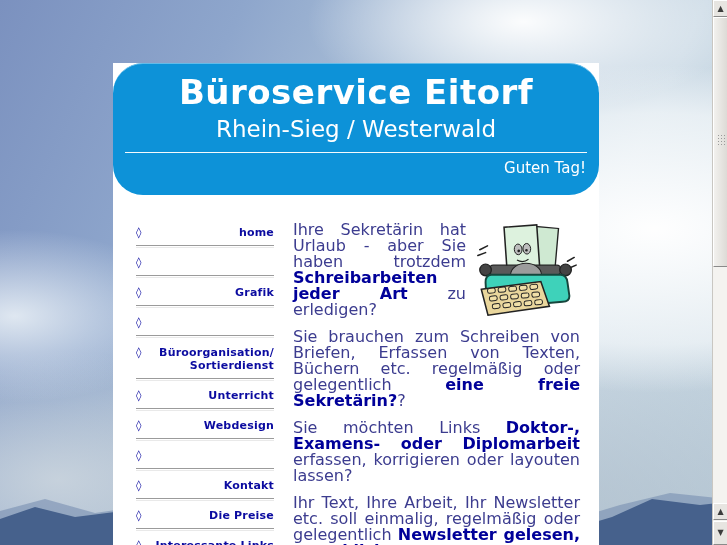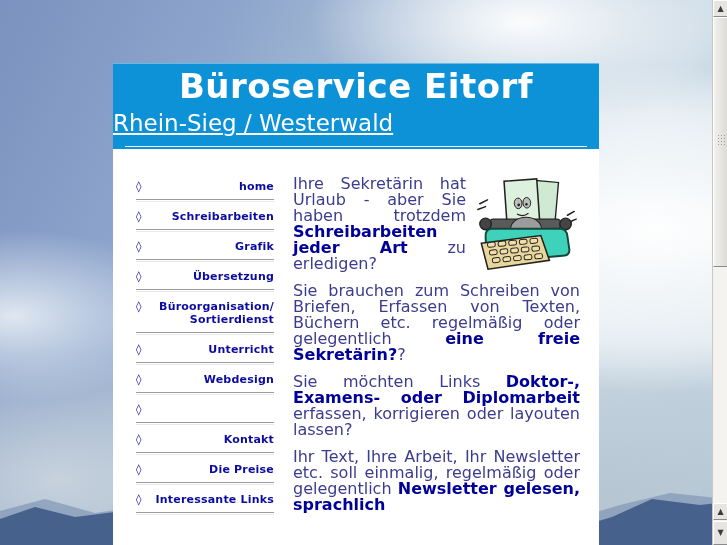--- a/index.html
+++ b/index.html
@@ -18,32 +18,32 @@
       radial-gradient(ellipse 700px 280px at 55% 100%, rgba(170,186,200,.95), rgba(170,186,200,0) 85%),
       linear-gradient(115deg,#7b91bf 0%,#8ea6cc 25%,#b4c8db 50%,#cedce7 72%,#bfd0dc 100%);
   }
   .mountains{position:absolute;left:0;bottom:0;width:727px;height:60px;z-index:1;}
   
   .page{
     position:absolute;left:113px;top:63px;width:486px;height:482px;
     background:#ffffff;z-index:2;overflow:hidden;
   }
   .hdr{
-    height:86px;background:#0d92d8;border-top:1px solid #63bbe8;
-    color:#fff;box-sizing:border-box;padding-top:0;position:relative;
+    height:132px;background:#0d92d8;border-top:1px solid #63bbe8;
+    color:#fff;box-sizing:border-box;padding-top:6px;position:relative;border-radius:30px;
   }
   .hdr h1{
     margin:0;text-align:center;font-size:34px;line-height:44px;font-weight:bold;
     letter-spacing:0.5px;
   }
   .hdr h2{
-    margin:1px 0 0;text-align:left;font-size:23px;line-height:29px;font-weight:normal;text-decoration:underline;
+    margin:1px 0 0;text-align:center;font-size:23px;line-height:29px;font-weight:normal;
   }
   .hdr .rule{height:1px;background:#f4fafd;margin:8px 12px 0;}
-  .hdr .greet{font-size:12px;text-align:right;padding:6px 13px 0 0;}
+  .hdr .greet{font-size:15px;text-align:right;padding:6px 13px 0 0;}
   
   .pbody{position:relative;padding-top:27px;}
   .sidebar{position:absolute;left:23px;top:27px;width:138px;}
   .nav-item{
     display:flex;align-items:flex-start;text-decoration:none;
     color:#0b0ba0;font-weight:bold;font-size:11px;line-height:13px;
     padding:4px 0 3px;cursor:pointer;
   }
   .bullet{width:11px;flex:0 0 11px;font-weight:bold;}
   .nav-label{flex:1;white-space:pre-line;letter-spacing:.2px;text-align:right;}
@@ -101,37 +101,35 @@
     <a class="nav-item">
       <span class="bullet">◊</span>
       <span class="nav-label">home</span>
     </a>
     <div class="sep"></div>
   </div>
 
   <div class="nav-block">
     <a class="nav-item">
       <span class="bullet">◊</span>
-      <span class="nav-label">Schreibarbeiten</span>
     </a>
     <div class="sep"></div>
   </div>
 
   <div class="nav-block">
     <a class="nav-item">
       <span class="bullet">◊</span>
       <span class="nav-label">Grafik</span>
     </a>
     <div class="sep"></div>
   </div>
 
   <div class="nav-block">
     <a class="nav-item">
       <span class="bullet">◊</span>
-      <span class="nav-label">Übersetzung</span>
     </a>
     <div class="sep"></div>
   </div>
 
   <div class="nav-block">
     <a class="nav-item">
       <span class="bullet">◊</span>
       <span class="nav-label">Büroorganisation/
 Sortierdienst</span>
     </a>

